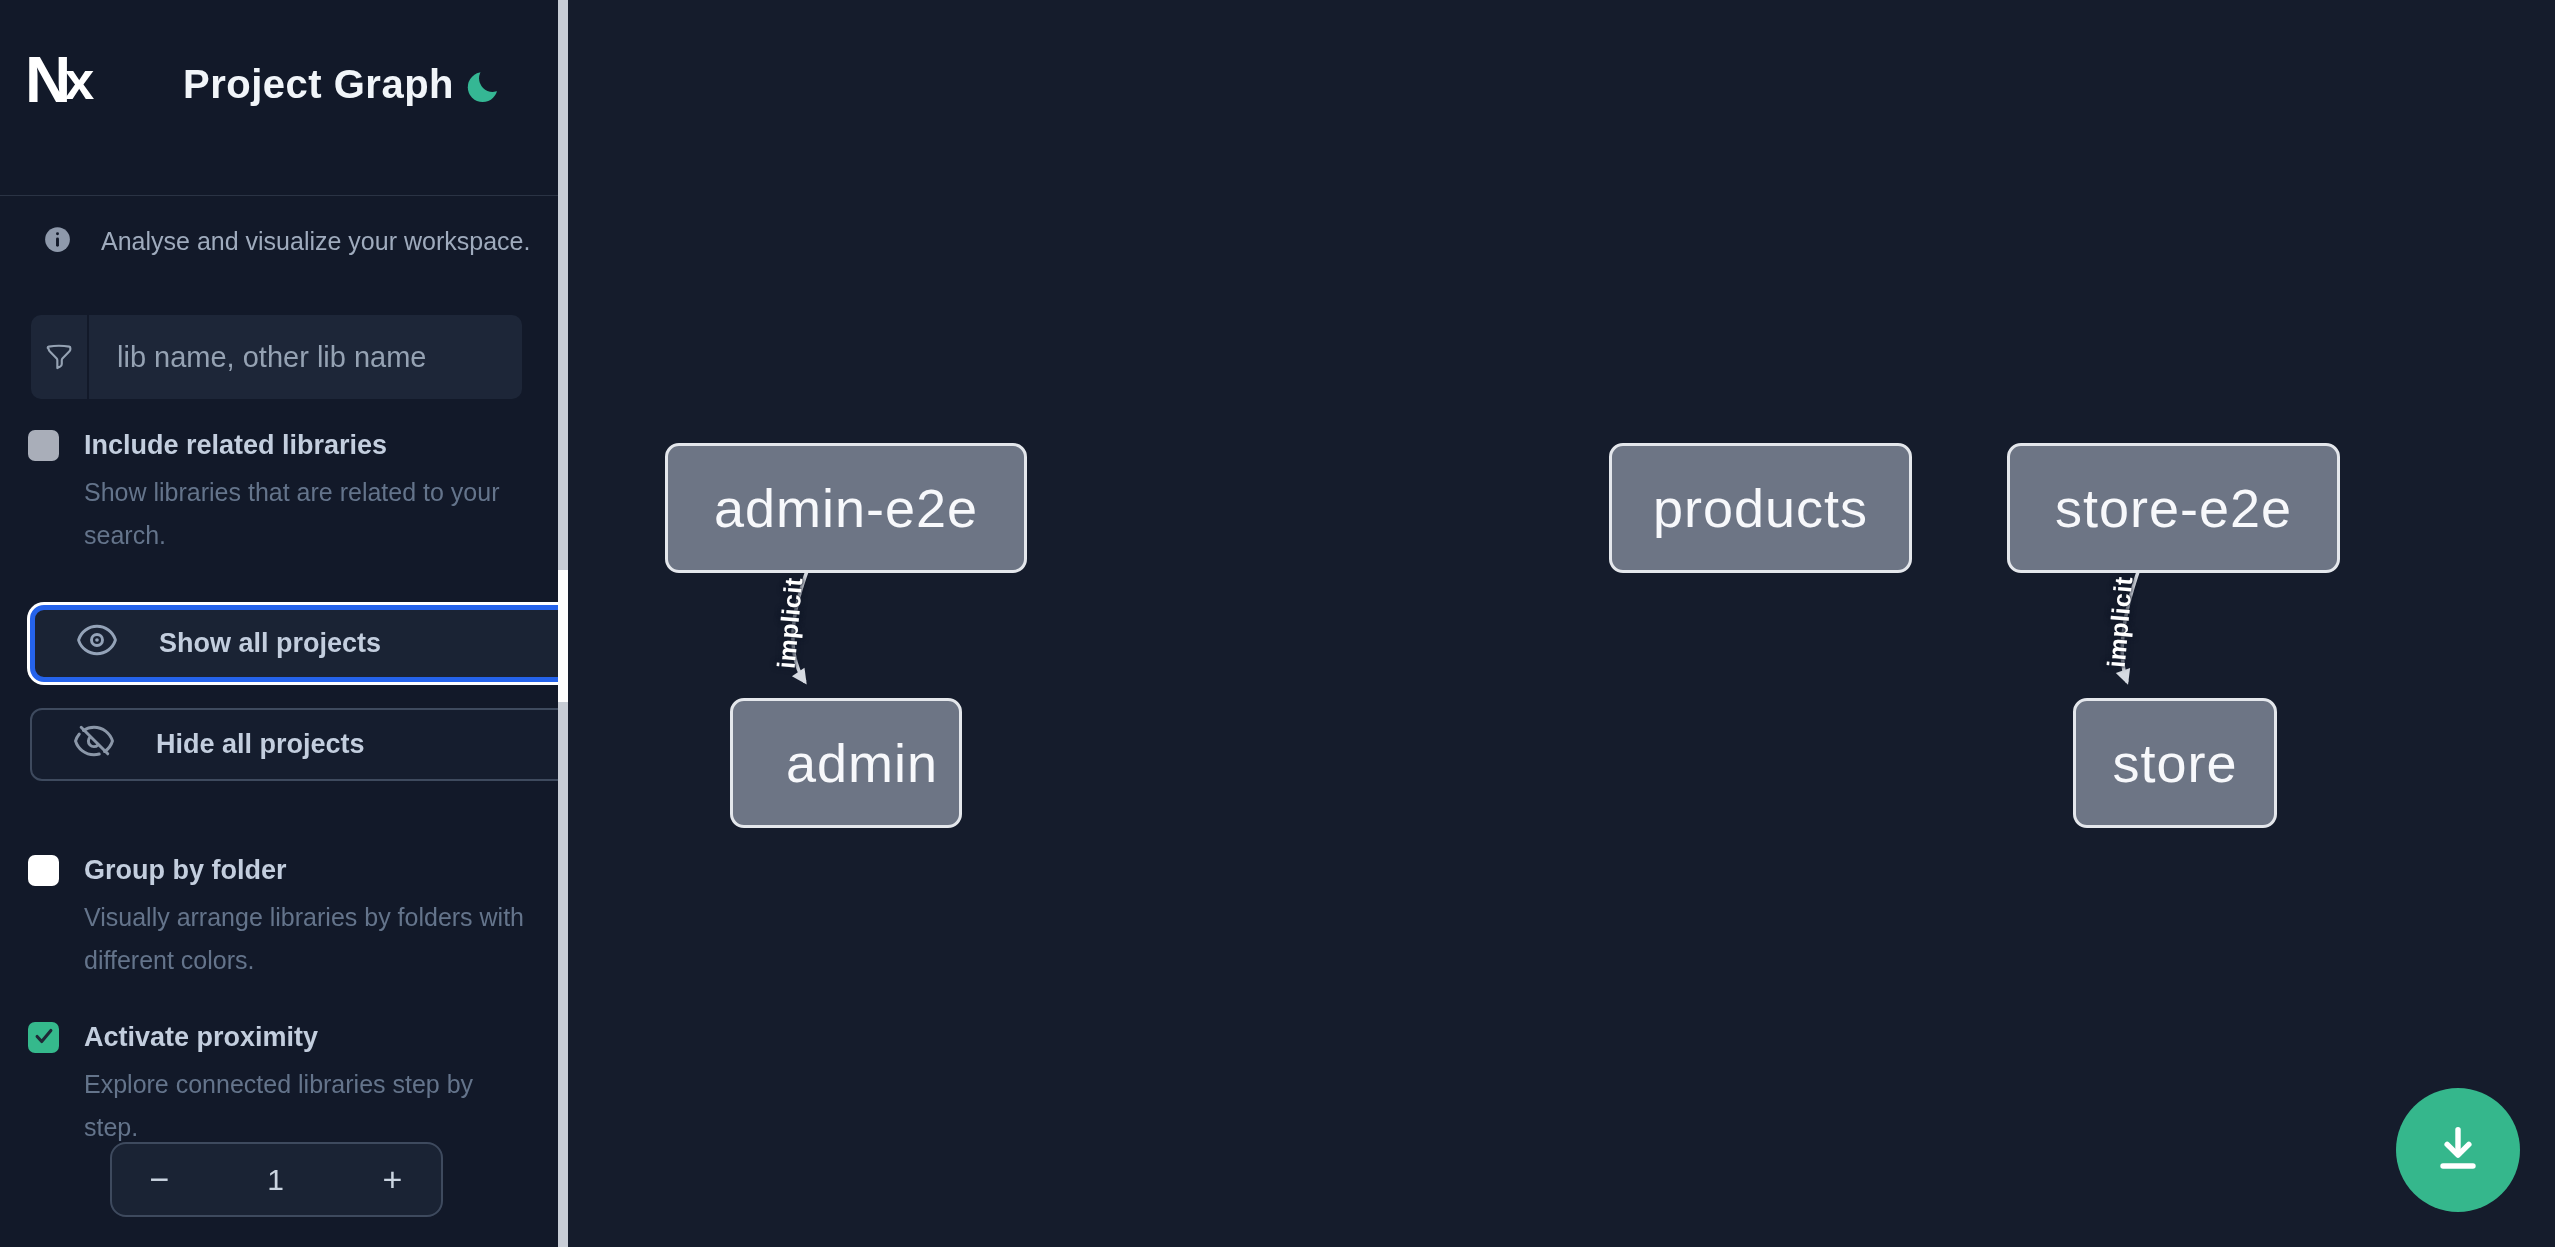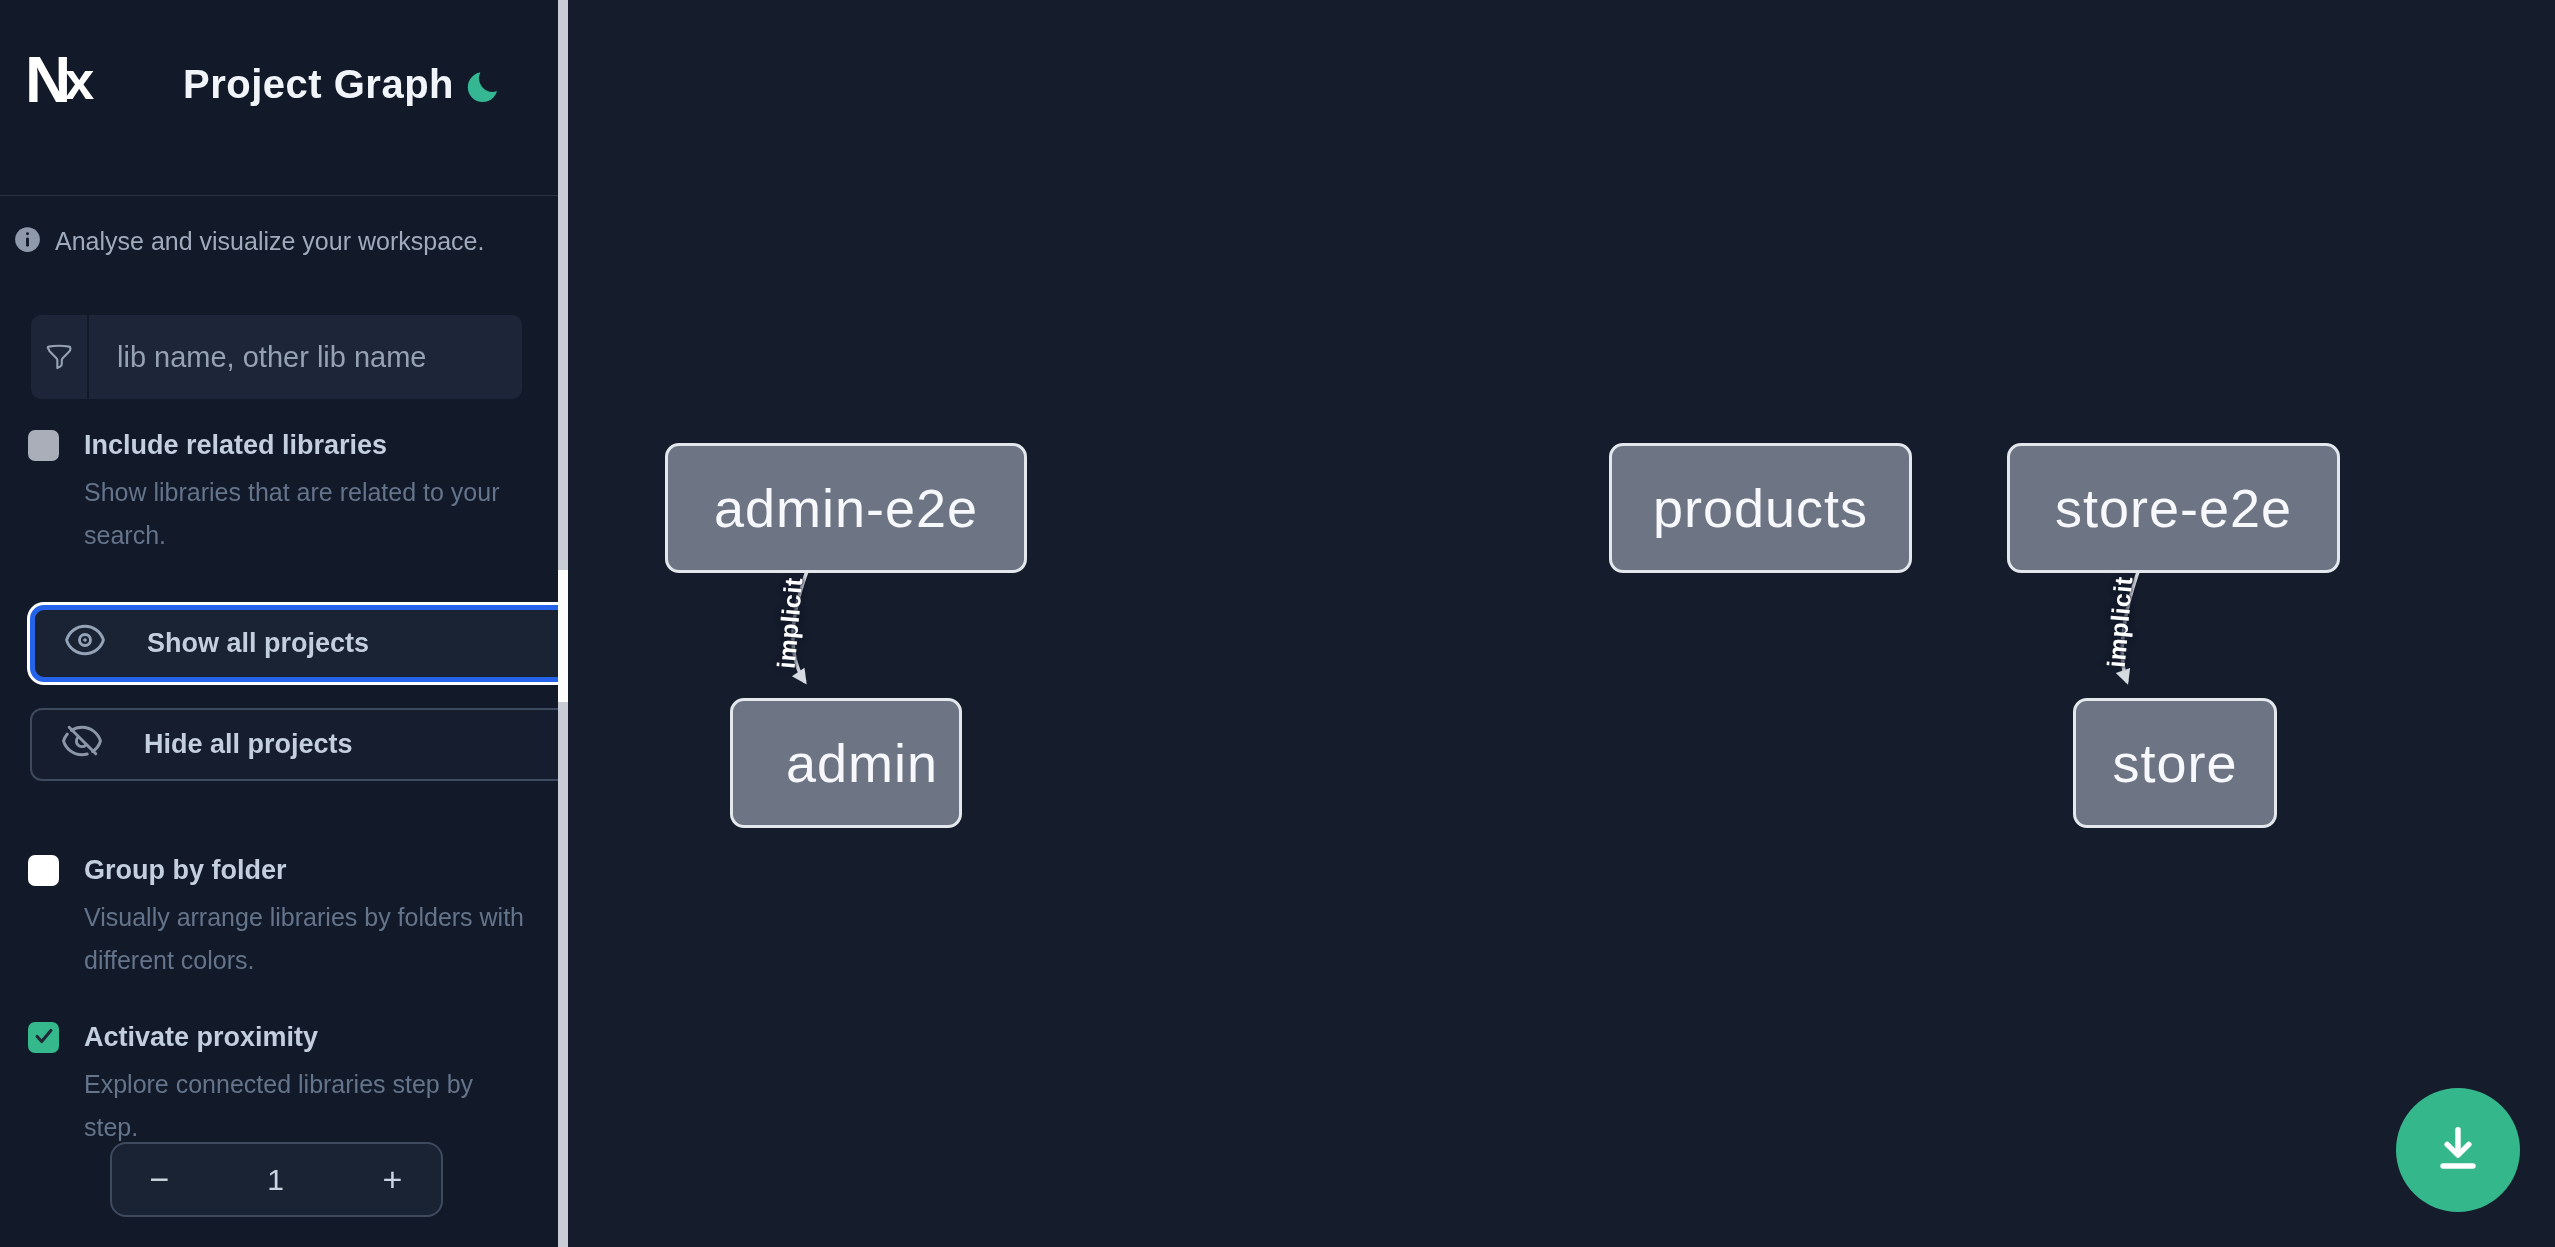--- a/index.html
+++ b/index.html
@@ -28,22 +28,22 @@
   }
   .moon-btn {
     position:absolute; left:466px; top:66px; width:38px; height:40px;
     background:none; border:none; cursor:pointer;
   }
   .header-divider {
     position:absolute; left:0; top:195px; width:558px; height:1px;
     background:#2a3344;
   }
   .info-row {
-    position:absolute; left:14px; top:226px; width:500px;
-    display:flex; align-items:center; gap:14px;
+    position:absolute; left:44px; top:226px; width:500px;
+    display:flex; align-items:center; gap:30px;
   }
   .info-row .tagline { font-size:25px; color:#9fabbd; }
 
   .filter-box {
     position:absolute; left:31px; top:315px; width:491px; height:84px;
     background:#1d2638; border-radius:10px; display:flex; align-items:stretch;
   }
   .filter-icon-cell {
     width:63px; display:flex; align-items:center; justify-content:center;
     border-right:2px solid #121929;
@@ -66,21 +66,21 @@
   .cb-gray  { background:#a9aeb9; }
   .cb-white { background:#ffffff; }
   .cb-green { background:#35b98c; display:flex; align-items:center; justify-content:center; }
   .cb-green svg { width:22px; height:22px; }
   .opt-text { margin-left:56px; }
   .opt-label { font-size:27px; font-weight:700; color:#c3cede; line-height:31px; }
   .opt-desc  { font-size:25px; color:#64748b; line-height:43px; margin-top:10px; }
 
   .side-btn {
     position:absolute; left:30px; width:548px;
-    display:flex; align-items:center; gap:40px; padding-left:28px;
+    display:flex; align-items:center; gap:40px; padding-left:40px;
     font-family:"Liberation Sans", sans-serif;
     font-size:27px; font-weight:600; color:#c3cede;
     background:#1a2334; cursor:pointer;
   }
   .btn-show {
     top:605px; height:77px;
     border:5px solid #2563eb; border-radius:14px;
     box-shadow:0 0 0 3px #ffffff;
   }
   .btn-hide {

